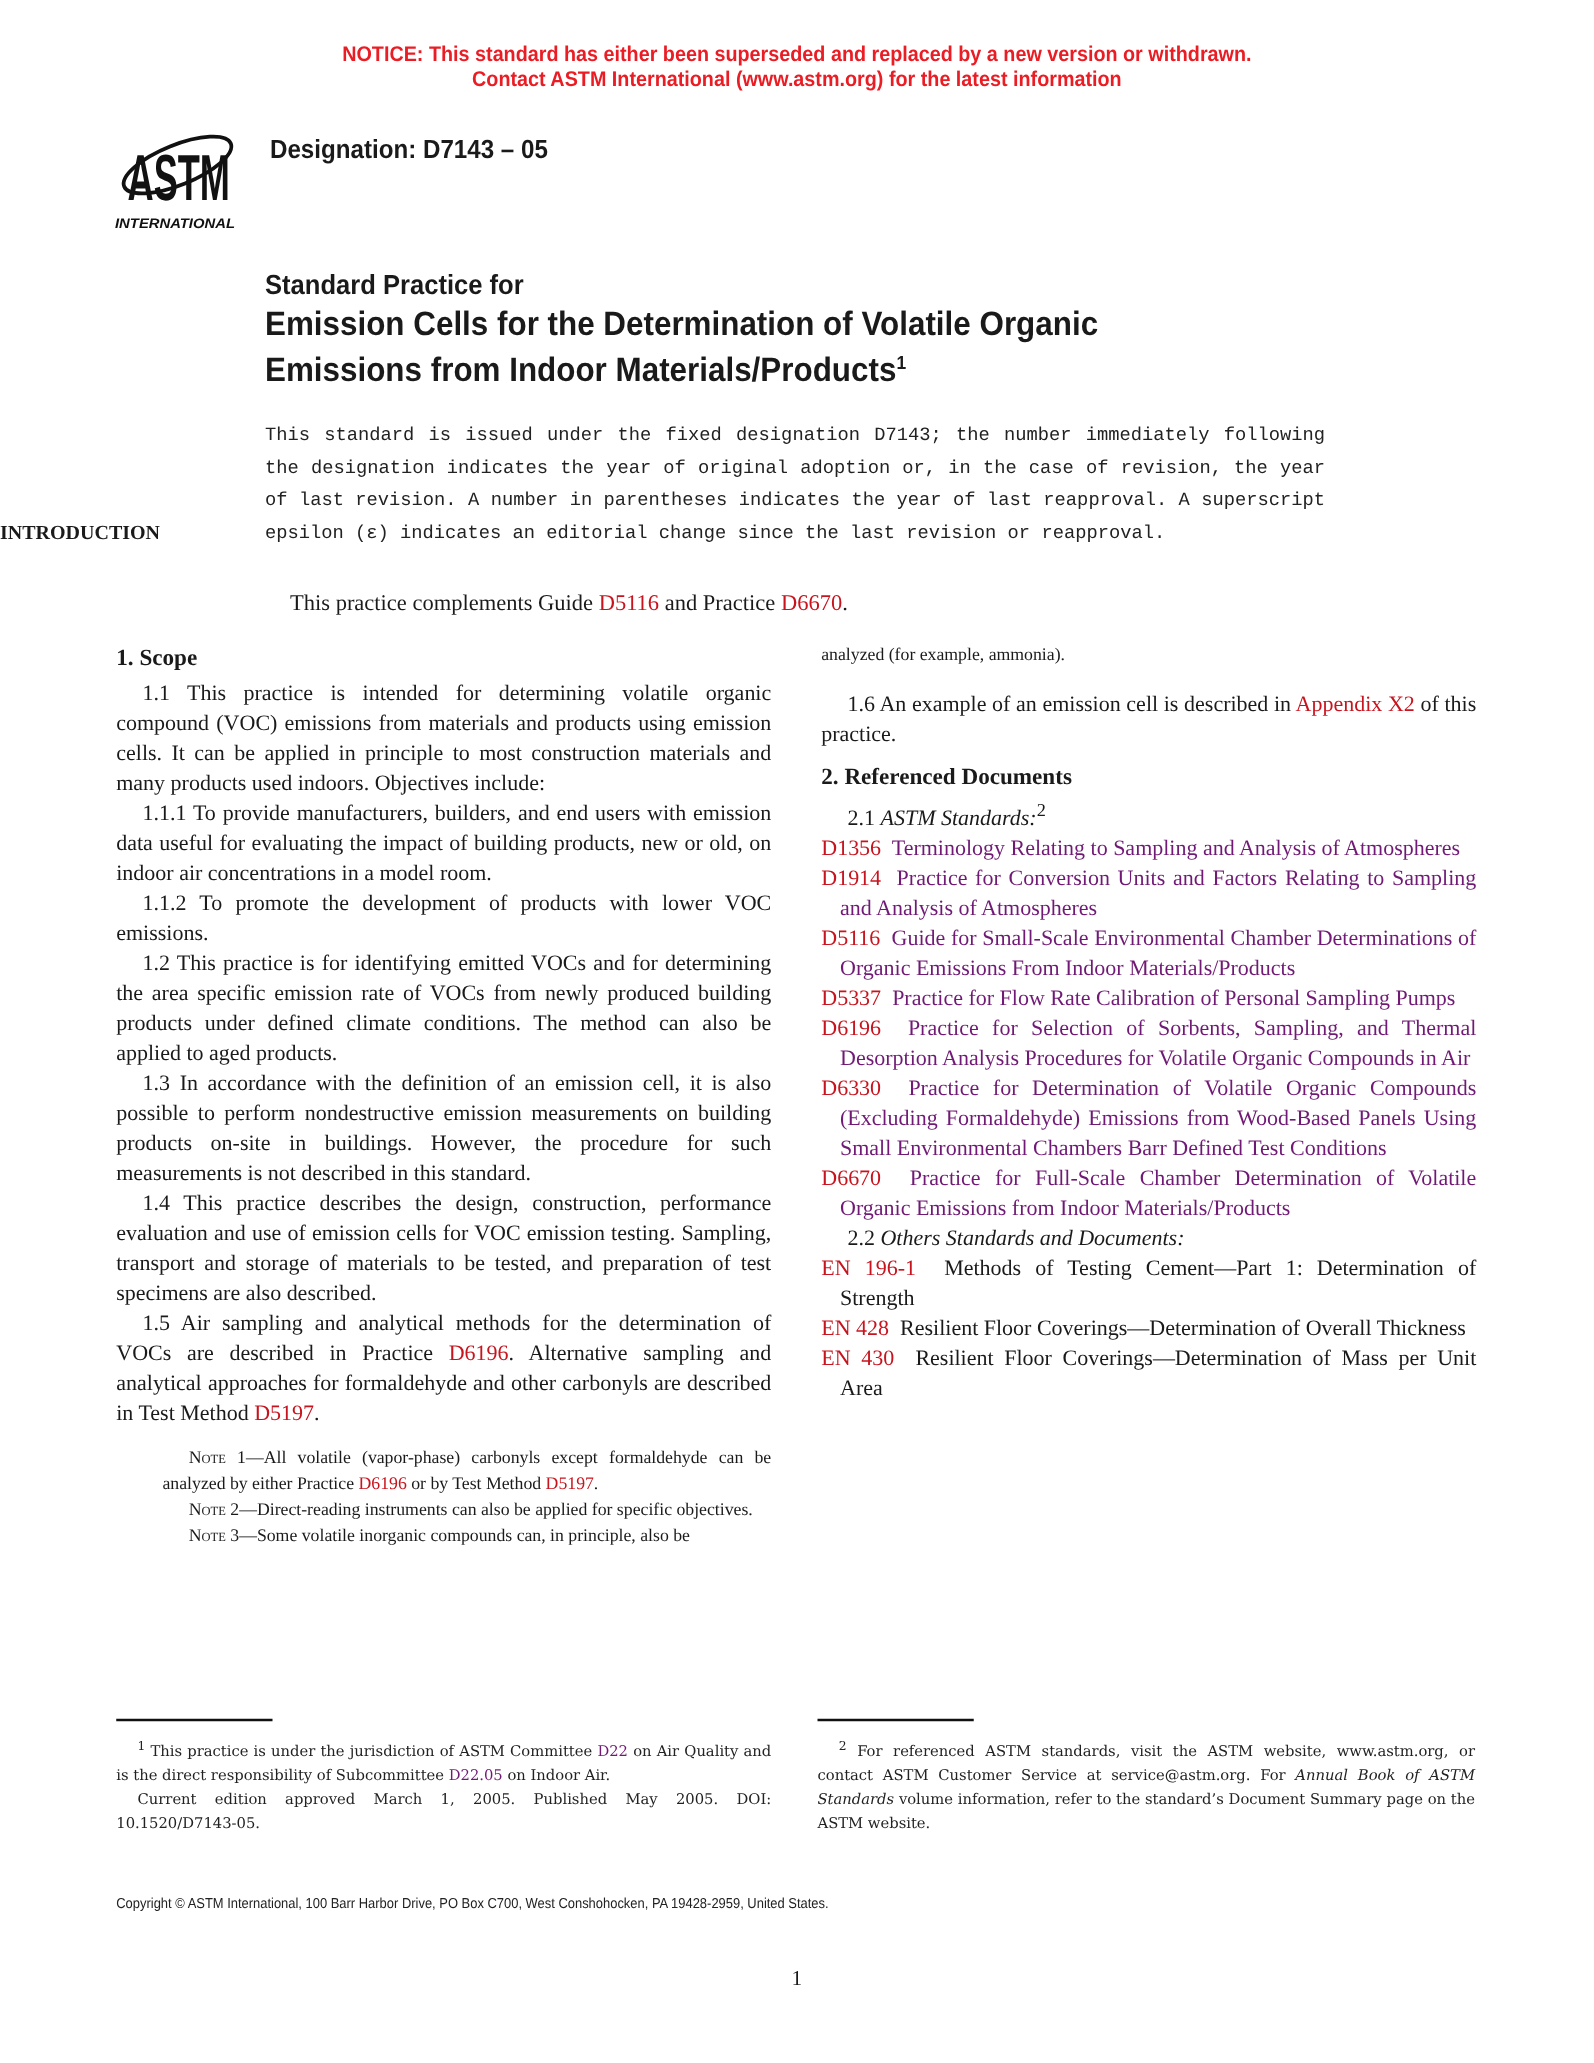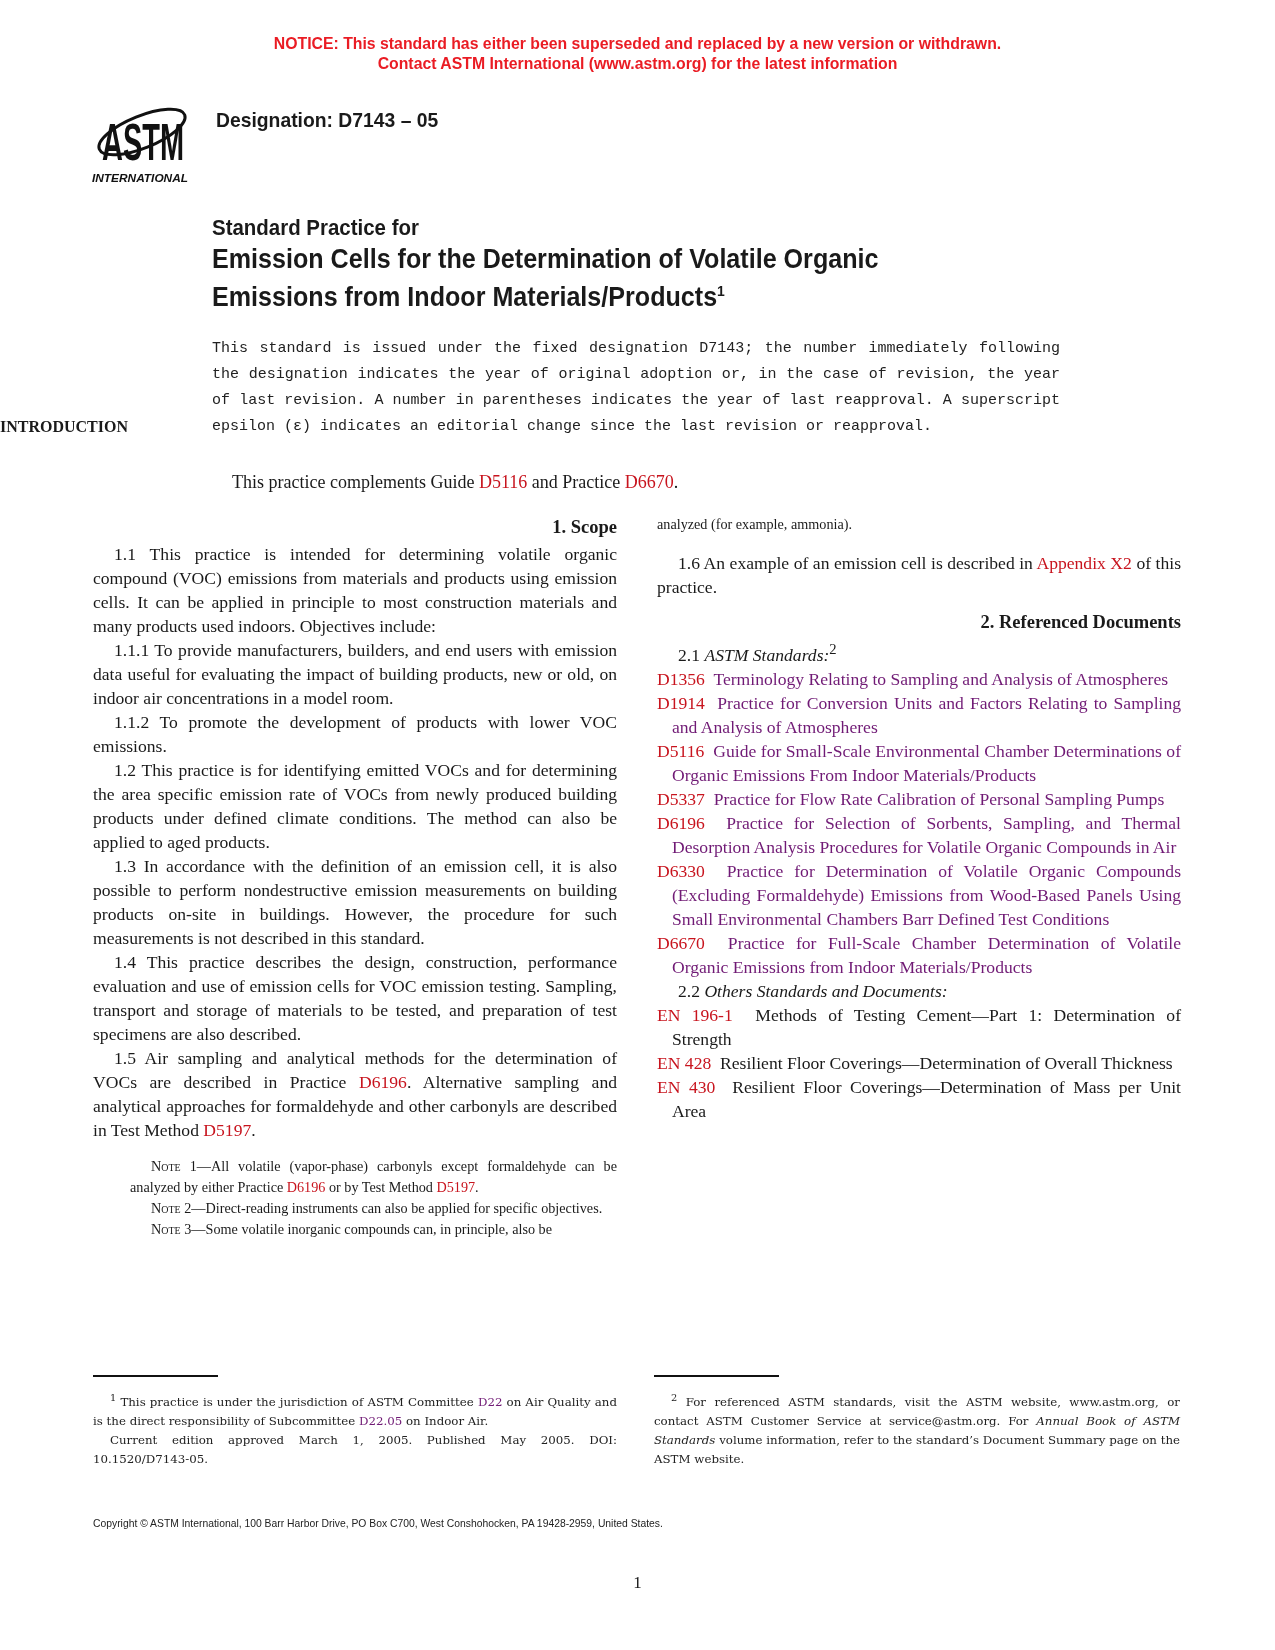--- a/index.html
+++ b/index.html
@@ -15,21 +15,21 @@
   .title .l2 { font-size: 27px; line-height: 32px; transform: scaleX(0.93); transform-origin: left; white-space: nowrap; }
   .title sup { font-size: 15px; }
   .issued { left: 212px; top: 336px; width: 848px; font-family: Liberation Mono, monospace; font-size: 15px; line-height: 26px; text-align: justify; color: #222; }
   .intro-h { left: 0; width: 1275px; top: 418px; font-family: "Liberation Serif", serif; font-weight: bold; font-size: 16px; }
   .intro-p { left: 232px; top: 462px; font-family: "Liberation Serif", serif; font-size: 18px; margin-top: 10px; }
   .col { font-family: "Liberation Serif", serif; font-size: 17.6px; line-height: 24px; }
   .col p { margin: 0; text-align: justify; }
   .col .ind { text-indent: 21px; }
   .colL { left: 93px; top: 514px; width: 524px; }
   .colR { left: 657px; top: 514px; width: 524px; }
-  .h1 { font-weight: bold; font-size: 18.5px; line-height: 26px; margin: 0 0 2px 0; text-align: right; }
+  .h1 { font-weight: bold; font-size: 18.5px; line-height: 26px; margin: 0 0 2px 0; }
   .note { font-size: 14.2px; line-height: 21px; text-align: justify; margin: 0; }
   .note.ind { text-indent: 21px; margin-left: 37px; }
   .smallcaps { font-variant: small-caps; }
   .ref { padding-left: 15px; text-indent: -15px; text-align: justify; margin: 0; }
   .rule { height: 2px; background: #111; width: 125px; }
   .fn { font-family: "DejaVu Serif", serif; font-size: 11.8px; line-height: 19px; text-align: justify; color: #222; }
   .copyright { left: 93px; top: 1517px; font-family: "Liberation Sans", sans-serif; font-size: 11.5px; transform: scaleX(0.9); transform-origin: left; color: #222; }
   .pagenum { left: 0; width: 1275px; top: 1573px; text-align: center; font-family: "Liberation Serif", serif; font-size: 17px; }
 </style>
 </head>

